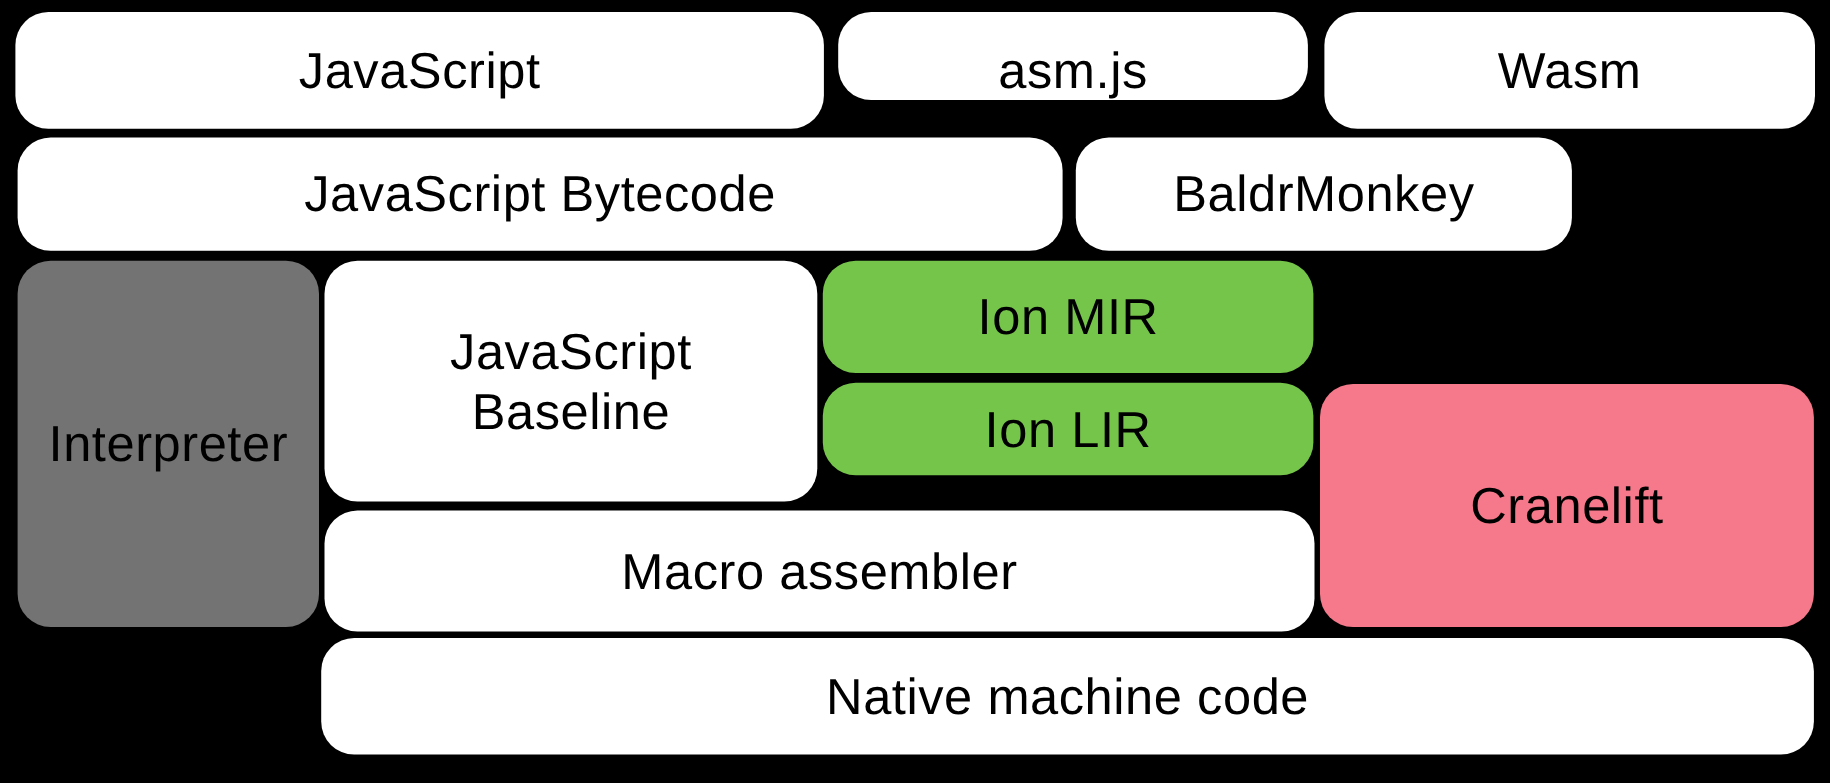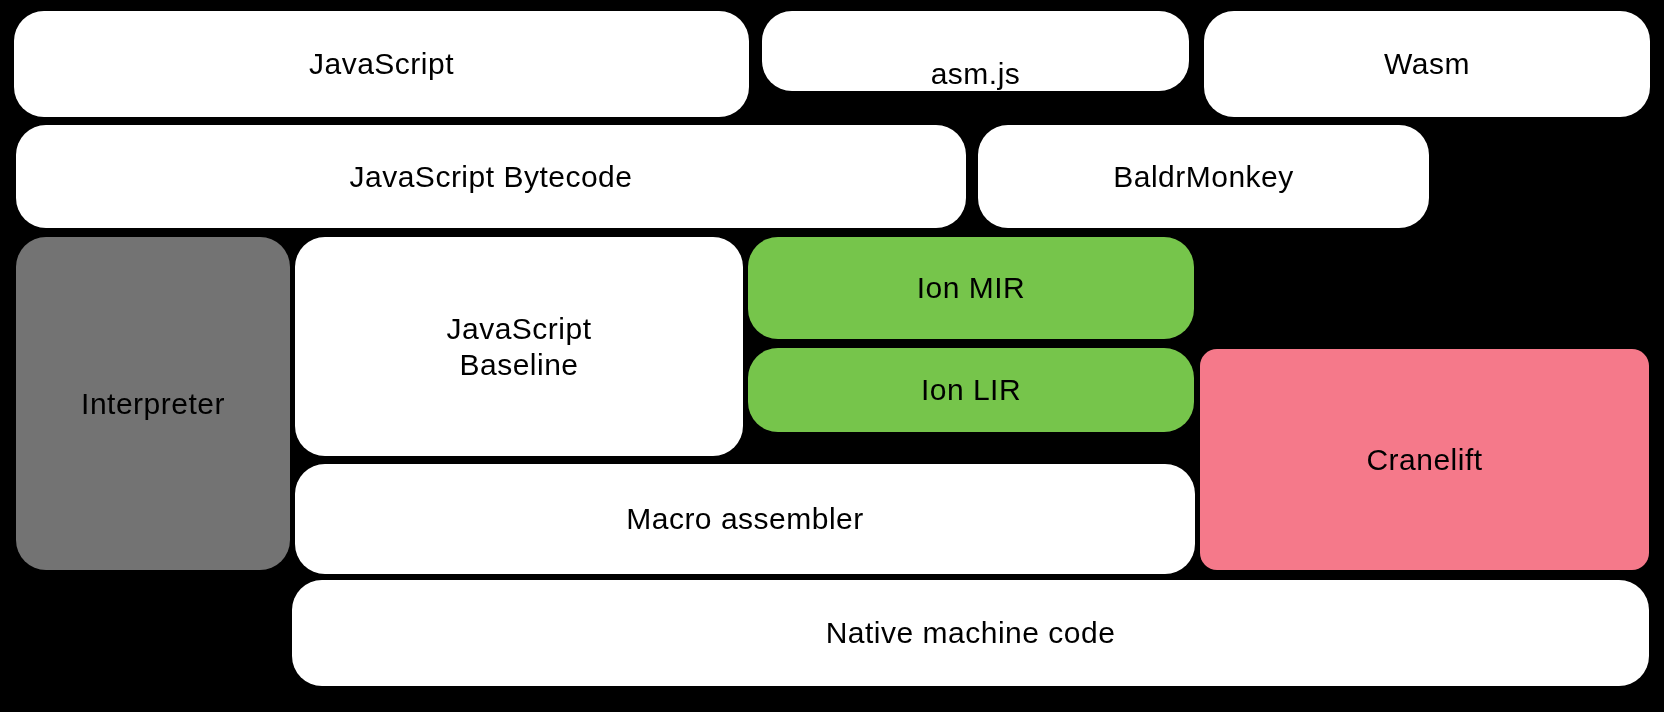--- a/index.html
+++ b/index.html
@@ -17,38 +17,38 @@
   }
   .box {
     position: absolute;
     border-radius: 30px;
     display: flex;
     align-items: center;
     justify-content: center;
     box-sizing: border-box;
   }
   .box .label {
-    font-size: 30px;
+    font-size: 46px;
     line-height: 1.18;
     color: #000;
     text-align: center;
     white-space: pre-line;
     letter-spacing: 0.5px;
   }
   
   .b-javascript        { left: 14px;   top: 11px;  width: 735px;  height: 106px; }
   .b-asmjs             { left: 762px;  top: 11px;  width: 427px;  height: 80px; align-items: flex-end; }
   .b-wasm              { left: 1204px; top: 11px;  width: 446px;  height: 106px; }
   .b-js-bytecode       { left: 16px;   top: 125px; width: 950px;  height: 103px; justify-content: center; }
   .b-baldrmonkey       { left: 978px;  top: 125px; width: 451px;  height: 103px; }
   .b-interpreter       { left: 16px;   top: 237px; width: 274px;  height: 333px; }
   .b-js-baseline       { left: 295px;  top: 237px; width: 448px;  height: 219px; }
   .b-ion-mir           { left: 748px;  top: 237px; width: 446px;  height: 102px; }
   .b-ion-lir           { left: 748px;  top: 348px; width: 446px;  height: 84px; }
-  .b-cranelift         { left: 1200px; top: 349px; width: 449px;  height: 221px; border-radius: 17px; }
+  .b-cranelift         { left: 1200px; top: 349px; width: 449px;  height: 221px; }
   .b-macro-assembler   { left: 295px;  top: 464px; width: 900px;  height: 110px; }
   .b-native-machine    { left: 292px;  top: 580px; width: 1357px; height: 106px; }
 </style>
 </head>
 <body>
 
 <div class="canvas">
 
   <div class="box b-javascript" style="background-color: rgb(255, 255, 255);">
     <span class="label">JavaScript</span>

